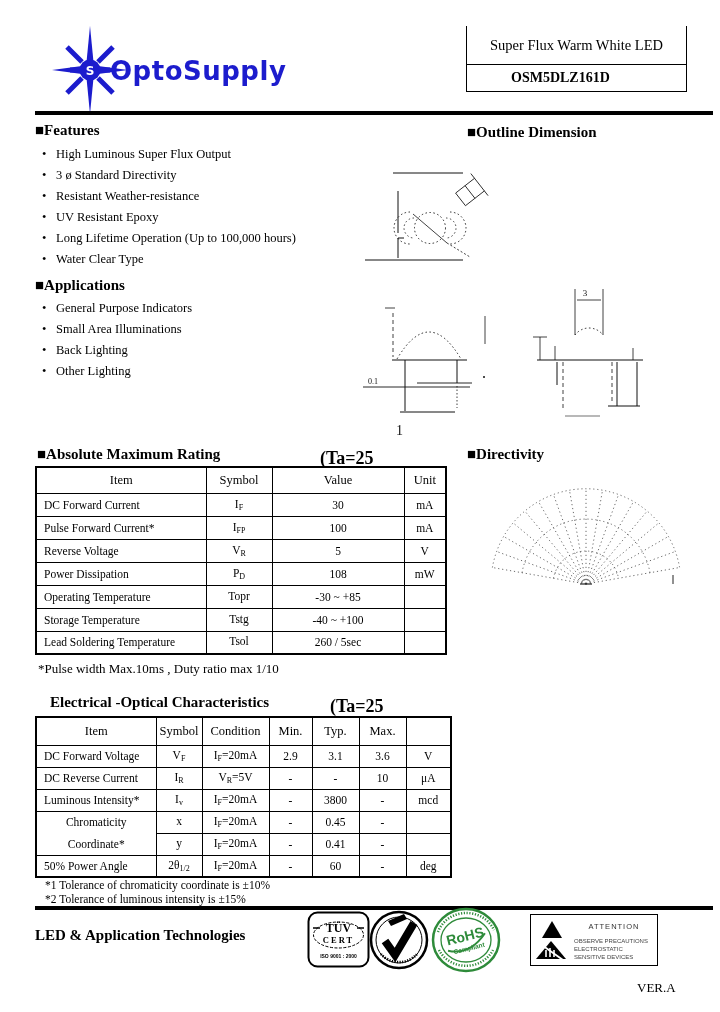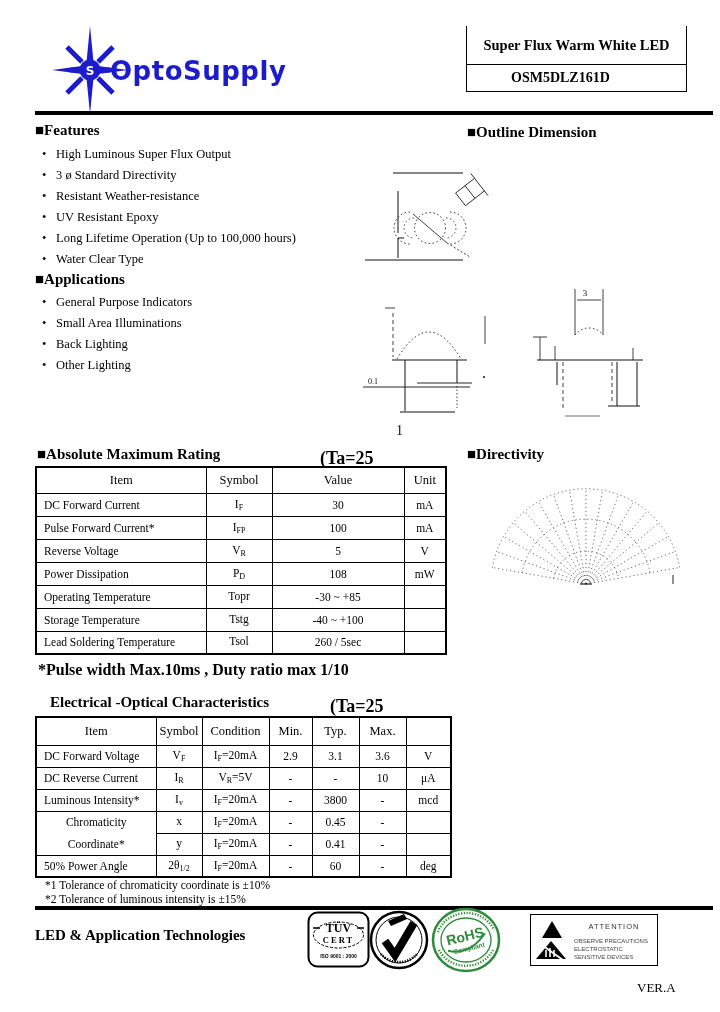--- a/index.html
+++ b/index.html
@@ -5,38 +5,38 @@
   html,body{margin:0;padding:0;background:#e8e8e8;}
   .page{position:relative;width:720px;height:1012px;background:#ffffff;margin:0 auto;
         font-family:"Liberation Serif",serif;color:#000;overflow:hidden;}
   .abs{position:absolute;}
   .sec-h{font-weight:bold;font-size:15px;white-space:nowrap;}
   .cond{font-weight:bold;font-size:18px;white-space:nowrap;}
   .rule{position:absolute;background:#000;}
   
   .titlebox{position:absolute;left:466px;top:26px;width:221px;}
   .titlebox .t1{border-left:1.5px solid #000;border-right:1.5px solid #000;border-bottom:1.5px solid #000;
-       height:38px;line-height:38px;text-align:center;font-weight:bold;font-size:14.5px;}
+       height:38px;line-height:38px;text-align:center;font-weight:normal;font-size:14.5px;}
   .titlebox .t2{border-left:1.5px solid #000;border-right:1.5px solid #000;border-bottom:1.5px solid #000;
        height:26px;line-height:26px;text-align:left;font-weight:bold;font-size:14px;padding-left:44px;}
   
   .listblock{position:absolute;left:35px;top:122px;width:340px;}
   .feat-item{position:relative;padding-left:21px;height:21px;line-height:21px;font-size:12.5px;}
   .feat-item::before{content:"\2022";position:absolute;left:7px;top:0;}
-  .apps-h{margin-top:1px;}
+  .apps-h{margin-top:7px;}
   
   table.dtable{border-collapse:collapse;table-layout:fixed;border:2px solid #000;}
   table.dtable td{border:1.2px solid #000;text-align:center;font-size:11.5px;padding:0 2px;
         font-family:"Liberation Serif",serif;overflow:hidden;}
   table.dtable td.hd{font-size:12.5px;}
   table.dtable td.left{text-align:left;padding-left:7px;}
   sub{font-size:8px;vertical-align:-2px;}
   .merge-b{border-bottom-style:hidden !important;}
   .merge-t{border-top-style:hidden !important;}
-  .fnote{position:absolute;font-size:16px;font-weight:bold;}
+  .fnote{position:absolute;font-size:13px;}
   .fnote2{position:absolute;font-size:11.5px;}
   
   .company{position:absolute;left:35px;top:927px;font-weight:bold;font-size:15px;}
   .version{position:absolute;left:637px;top:980px;font-size:13px;}
   svg{display:block;}
 </style>
 </head>
 <body>
 
 <div class="page">

